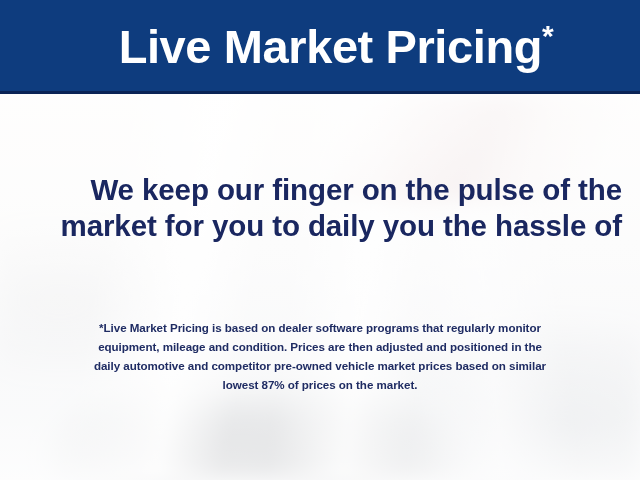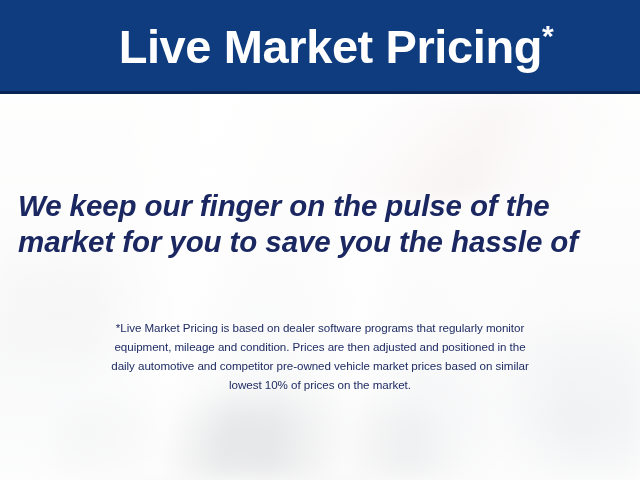--- a/index.html
+++ b/index.html
@@ -141,43 +141,42 @@
     vertical-align: super;
     line-height: 0;
     position: relative;
     top: -11px;
     font-weight: bold;
   }
 
   
   #headline {
     position: absolute;
-    top: 188px;
+    top: 172px;
     left: 18px;
     width: 604px;
-    text-align: left;
+    text-align: right;
     color: #1a2760;
     font-size: 29.5px;
     font-weight: 600;
     line-height: 36px;
     letter-spacing: -0.1px;
-    font-style: italic;
   }
   #headline .hl-line { display: block; white-space: nowrap; }
 
   
   #fineprint {
     position: absolute;
     top: 318px;
     left: 30px;
     width: 580px;
     text-align: center;
     color: #1f2c63;
     font-size: 11.6px;
-    font-weight: normal;
+    font-weight: bold;
     line-height: 19px;
     letter-spacing: -0.05px;
   }
   #fineprint .fp-line { display: block; white-space: nowrap; }
 </style>
 </head>
 <body>
 
 <div id="stage">
 
@@ -191,23 +190,23 @@
   <div id="header-band"></div>
   <div id="header-rule"></div>
 
   <div id="header-title">
     <span>Live Market Pricing</span>
       <span id="header-title-asterisk">*</span>
   </div>
 
   <div id="headline">
     <span class="hl-line">We keep our finger on the pulse of the</span>
-    <span class="hl-line">market for you to save you the hassle of</span>
+    <span class="hl-line">market for you to daily you the hassle of</span>
   </div>
 
   <div id="fineprint">
     <span class="fp-line">*Live Market Pricing is based on dealer software programs that regularly monitor</span>
     <span class="fp-line">equipment, mileage and condition. Prices are then adjusted and positioned in the</span>
     <span class="fp-line">daily automotive and competitor pre-owned vehicle market prices based on similar</span>
-    <span class="fp-line">lowest 10% of prices on the market.</span>
+    <span class="fp-line">lowest 87% of prices on the market.</span>
   </div>
 
 </div>
 
 </body></html>

